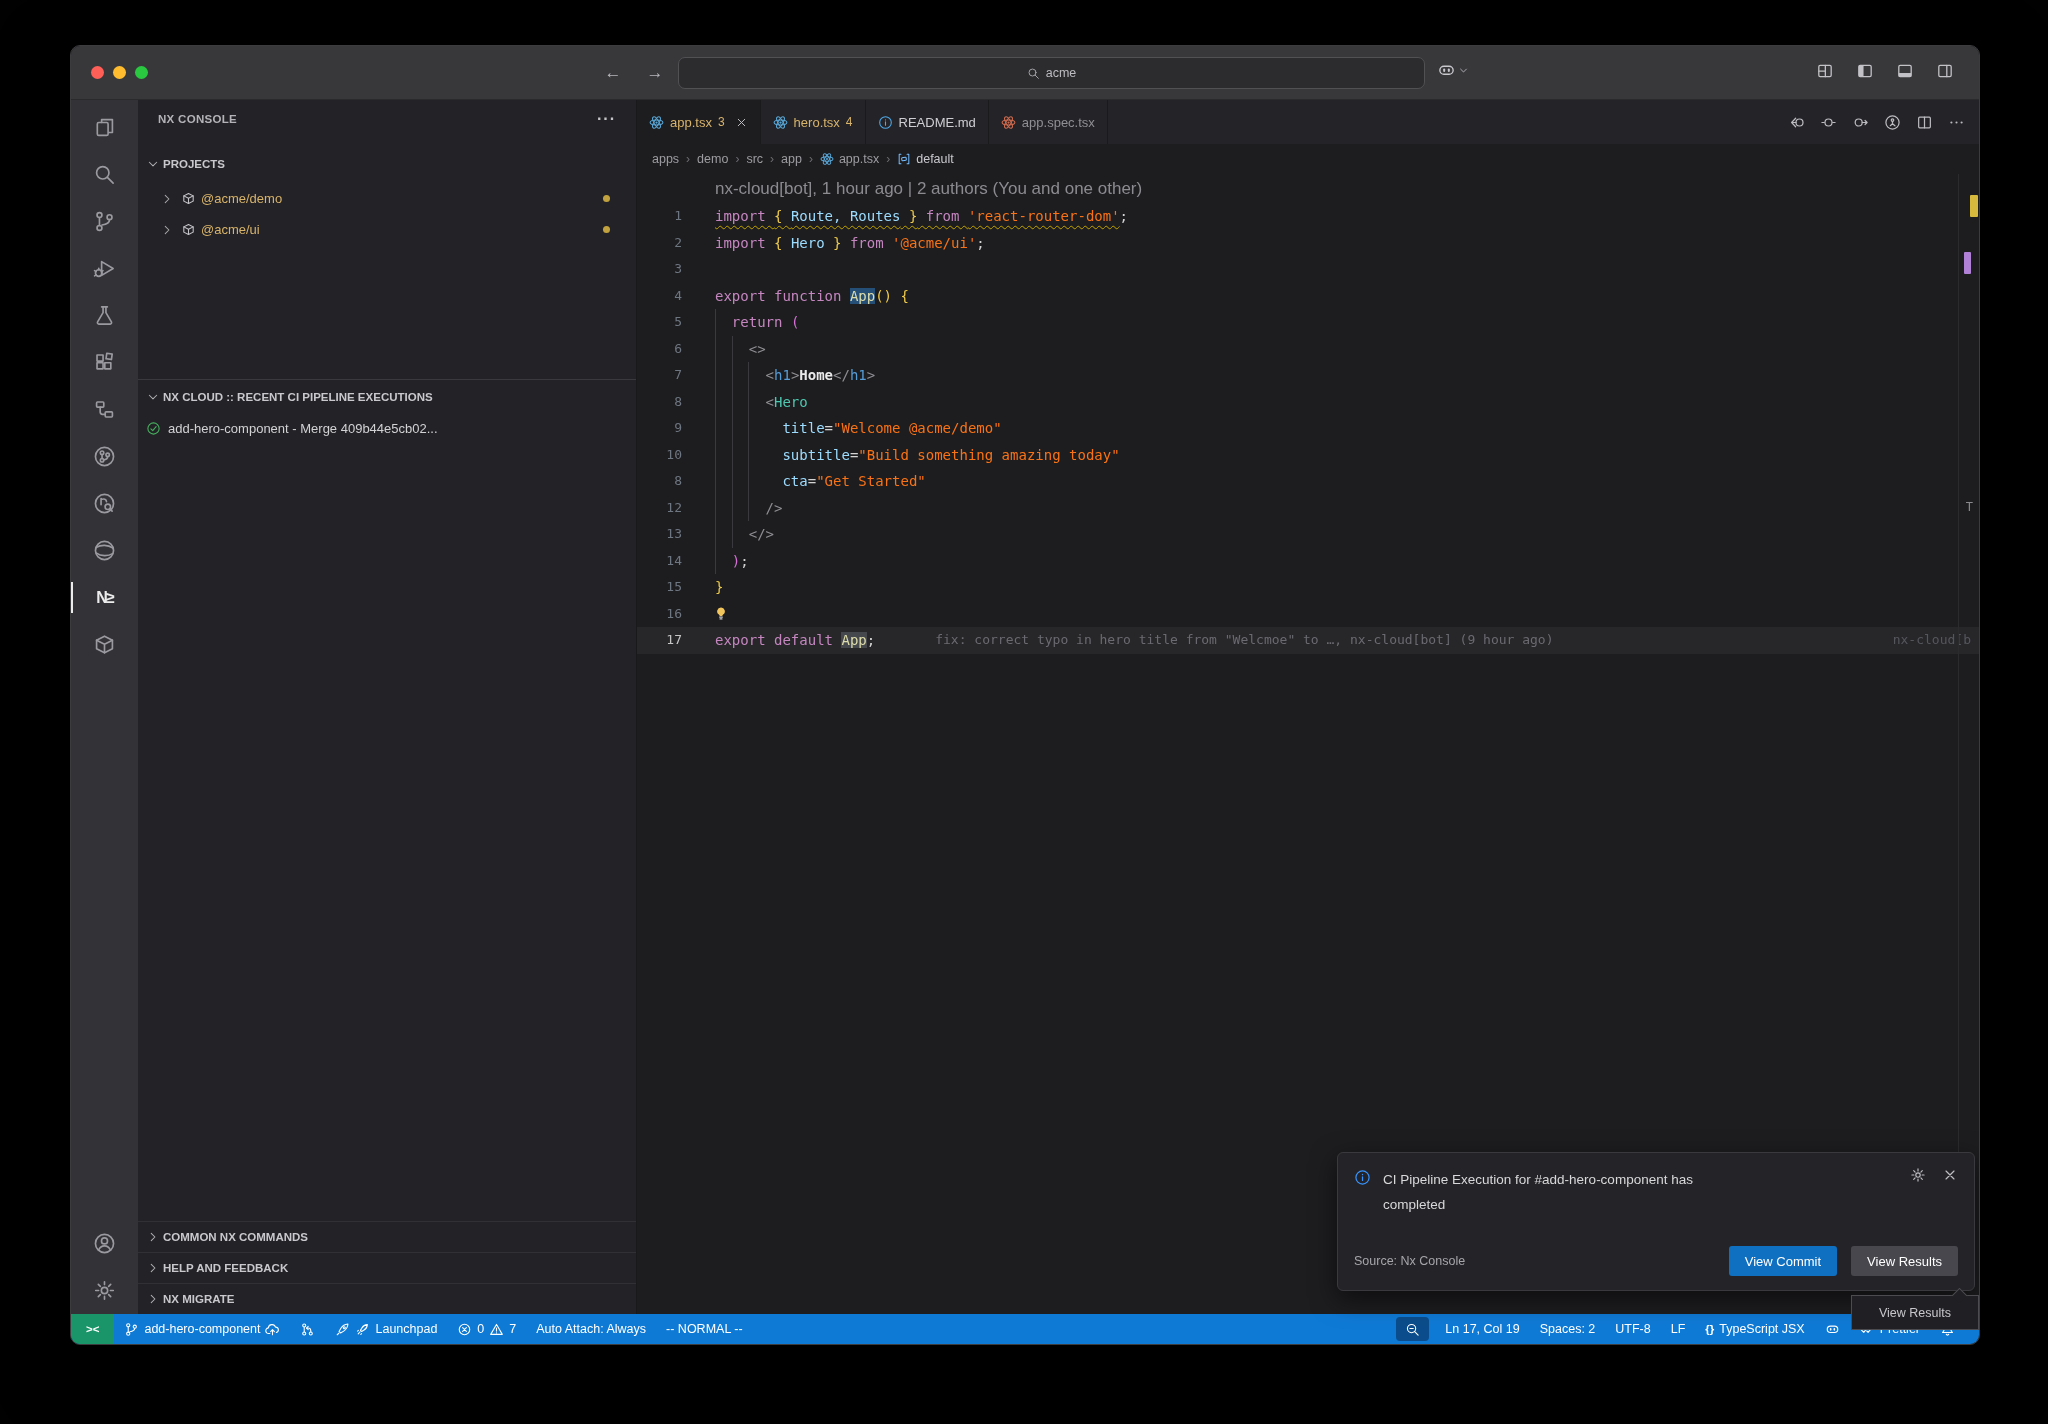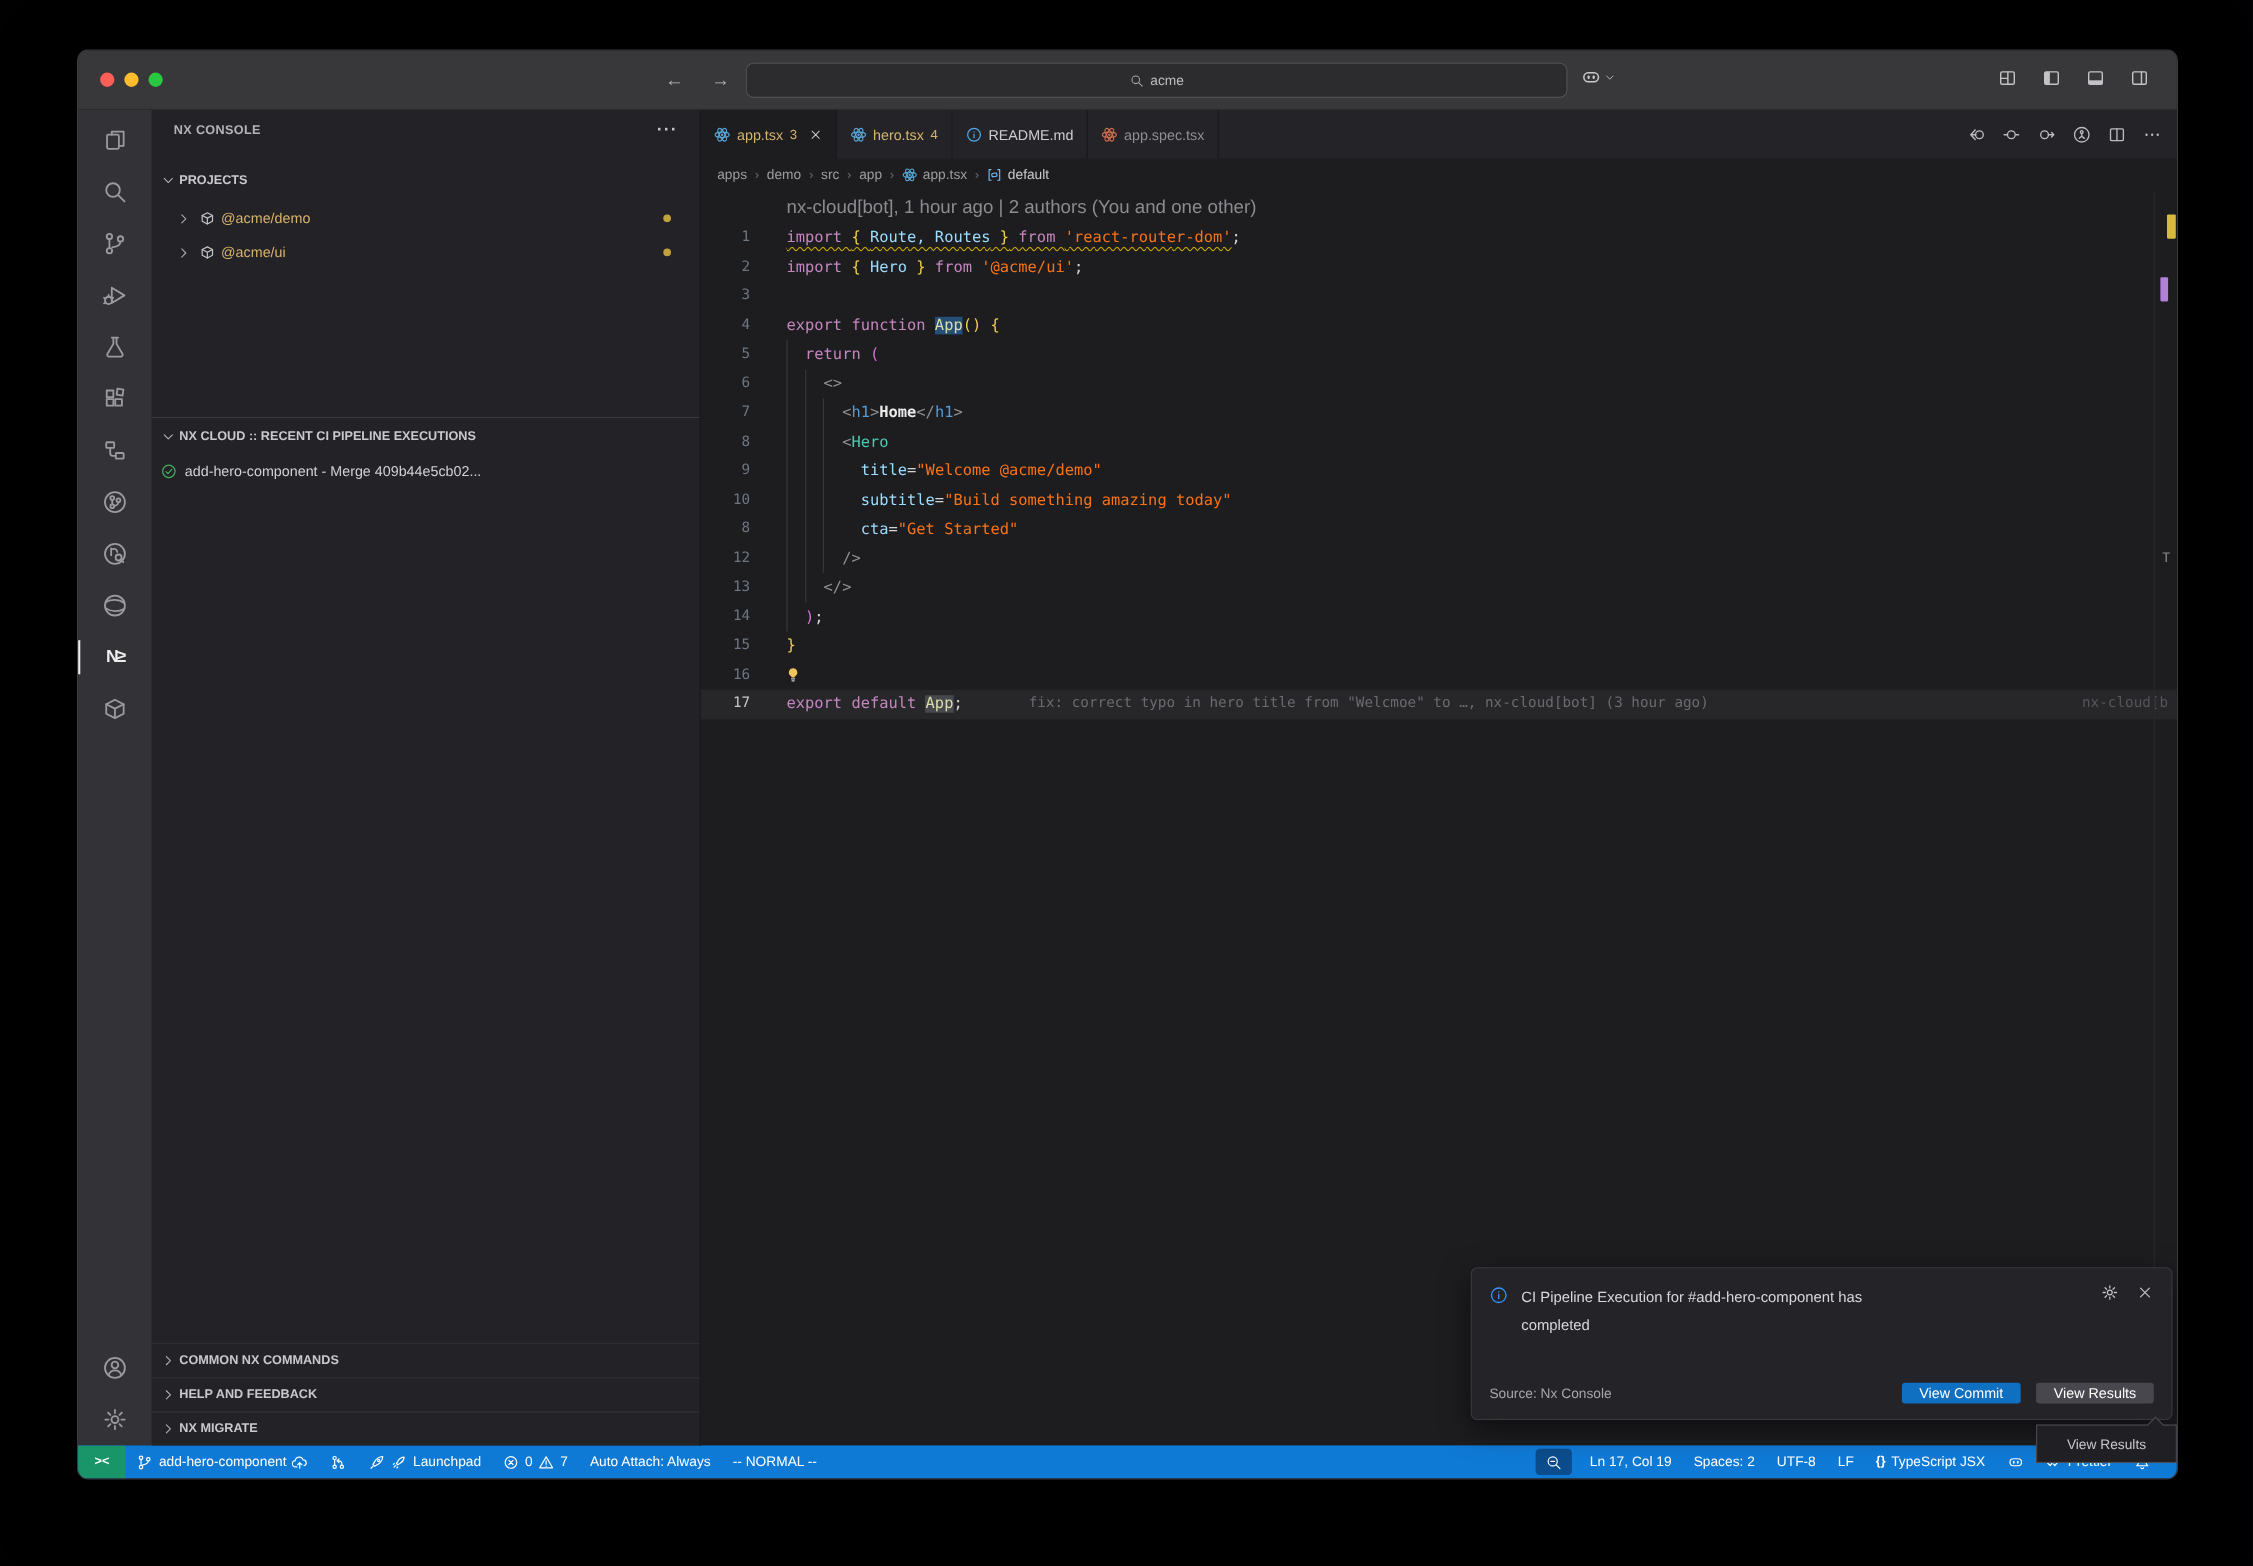--- a/index.html
+++ b/index.html
@@ -107,21 +107,21 @@
          border:1px solid #3a3a3e;border-radius:6px;box-shadow:0 8px 26px rgba(0,0,0,.55);
          display:flex;flex-direction:column;padding:14px 16px;box-sizing:border-box;z-index:5}
   .toast-head{display:flex;align-items:flex-start;gap:12px}
   .toast-head .info{width:17px;height:17px;color:#3794ff;margin-top:2px}
   .toast-msg{font-size:13.5px;line-height:25px;color:#d8d8db;max-width:345px}
   .toast-icons{margin-left:auto;display:flex;gap:16px;color:#c0c0c4}
   .toast-icons .icon{width:16px;height:16px}
   .toast-foot{margin-top:auto;display:flex;align-items:center}
   .toast-src{font-size:12.5px;color:#a5a5aa}
   .toast-btns{margin-left:auto;display:flex;gap:14px}
-  .btn{height:19px;display:flex;align-items:center;padding:0 16px;font-size:13px;border-radius:3px;color:#fff}
+  .btn{height:30px;display:flex;align-items:center;padding:0 16px;font-size:13px;border-radius:3px;color:#fff}
   .btn.primary{background:#0f6fc0}
   .btn.secondary{background:#47474d}
   .tooltip{position:absolute;left:1780px;top:1249px;width:126px;height:33px;background:#202024;
            border:1px solid #4b4b50;color:#c8c8cc;font-size:12.5px;display:flex;align-items:center;
            justify-content:center;z-index:6}
   .tooltip .notch{position:absolute;top:-6px;left:102px;width:10px;height:10px;background:#202024;
                   border-left:1px solid #4b4b50;border-top:1px solid #4b4b50;transform:rotate(45deg)}
 
   
   .statusbar{height:30px;background:#0f7ad6;flex:none;display:flex;align-items:stretch;color:#fff;
@@ -568,21 +568,21 @@
             <div class="line"><span class="num">7</span><span class="codetxt"><span class="cl-pl">      </span><span class="cl-ab">&lt;</span><span class="cl-tag">h1</span><span class="cl-ab">&gt;</span><span class="cl-tx">Home</span><span class="cl-ab">&lt;/</span><span class="cl-tag">h1</span><span class="cl-ab">&gt;</span></span></div>
             <div class="line"><span class="num">8</span><span class="codetxt"><span class="cl-pl">      </span><span class="cl-ab">&lt;</span><span class="cl-comp">Hero</span></span></div>
             <div class="line"><span class="num">9</span><span class="codetxt"><span class="cl-pl">        </span><span class="cl-id">title</span><span class="cl-pl">=</span><span class="cl-str">"Welcome @acme/demo"</span></span></div>
             <div class="line"><span class="num">10</span><span class="codetxt"><span class="cl-pl">        </span><span class="cl-id">subtitle</span><span class="cl-pl">=</span><span class="cl-str">"Build something amazing today"</span></span></div>
             <div class="line"><span class="num">8</span><span class="codetxt"><span class="cl-pl">        </span><span class="cl-id">cta</span><span class="cl-pl">=</span><span class="cl-str">"Get Started"</span></span></div>
             <div class="line"><span class="num">12</span><span class="codetxt"><span class="cl-pl">      </span><span class="cl-ab">/&gt;</span></span></div>
             <div class="line"><span class="num">13</span><span class="codetxt"><span class="cl-pl">    </span><span class="cl-ab">&lt;/&gt;</span></span></div>
             <div class="line"><span class="num">14</span><span class="codetxt"><span class="cl-pl">  </span><span class="cl-p2">)</span><span class="cl-pl">;</span></span></div>
             <div class="line"><span class="num">15</span><span class="codetxt"><span class="cl-br">}</span></span></div>
             <div class="line"><span class="num">16</span><span class="codetxt"></span></div>
-            <div class="line cur"><span class="num">17</span><span class="codetxt"><span class="cl-kw">export </span><span class="cl-kw">default </span><span class="cl-fnhl">App</span><span class="cl-pl">;</span></span><span class="blame">fix: correct typo in hero title from "Welcmoe" to …, nx-cloud[bot] (3 hour ago)</span><span class="clipped">nx-cloud[b</span></div>
+            <div class="line cur"><span class="num">17</span><span class="codetxt"><span class="cl-kw">export </span><span class="cl-kw">default </span><span class="cl-fnhl">App</span><span class="cl-pl">;</span></span><span class="blame">fix: correct typo in hero title from "Welcmoe" to …, nx-cloud[bot] (9 hour ago)</span><span class="clipped">nx-cloud[b</span></div>
           </div>
         <div class="scrollsep"></div>
         <div class="ovmark" style="right:1px;top:21px;width:8px;height:22px;background:#d7ba3d"></div>
         <div class="ovmark" style="right:8px;top:78px;width:7px;height:22px;background:#b180d7"></div>
         <div class="strayT" style="top:326px">T</div>
       <div class="guide" style="left: 78px; top: 135px; height: 265px;"></div>
           <div class="guide" style="left: 94.7px; top: 161.5px; height: 212px;"></div>
           <div class="guide" style="left: 111.4px; top: 188px; height: 159px;"></div>
           <span class="icon bulb" style="top: 431.5px;">
             <svg viewBox="0 0 16 16">

